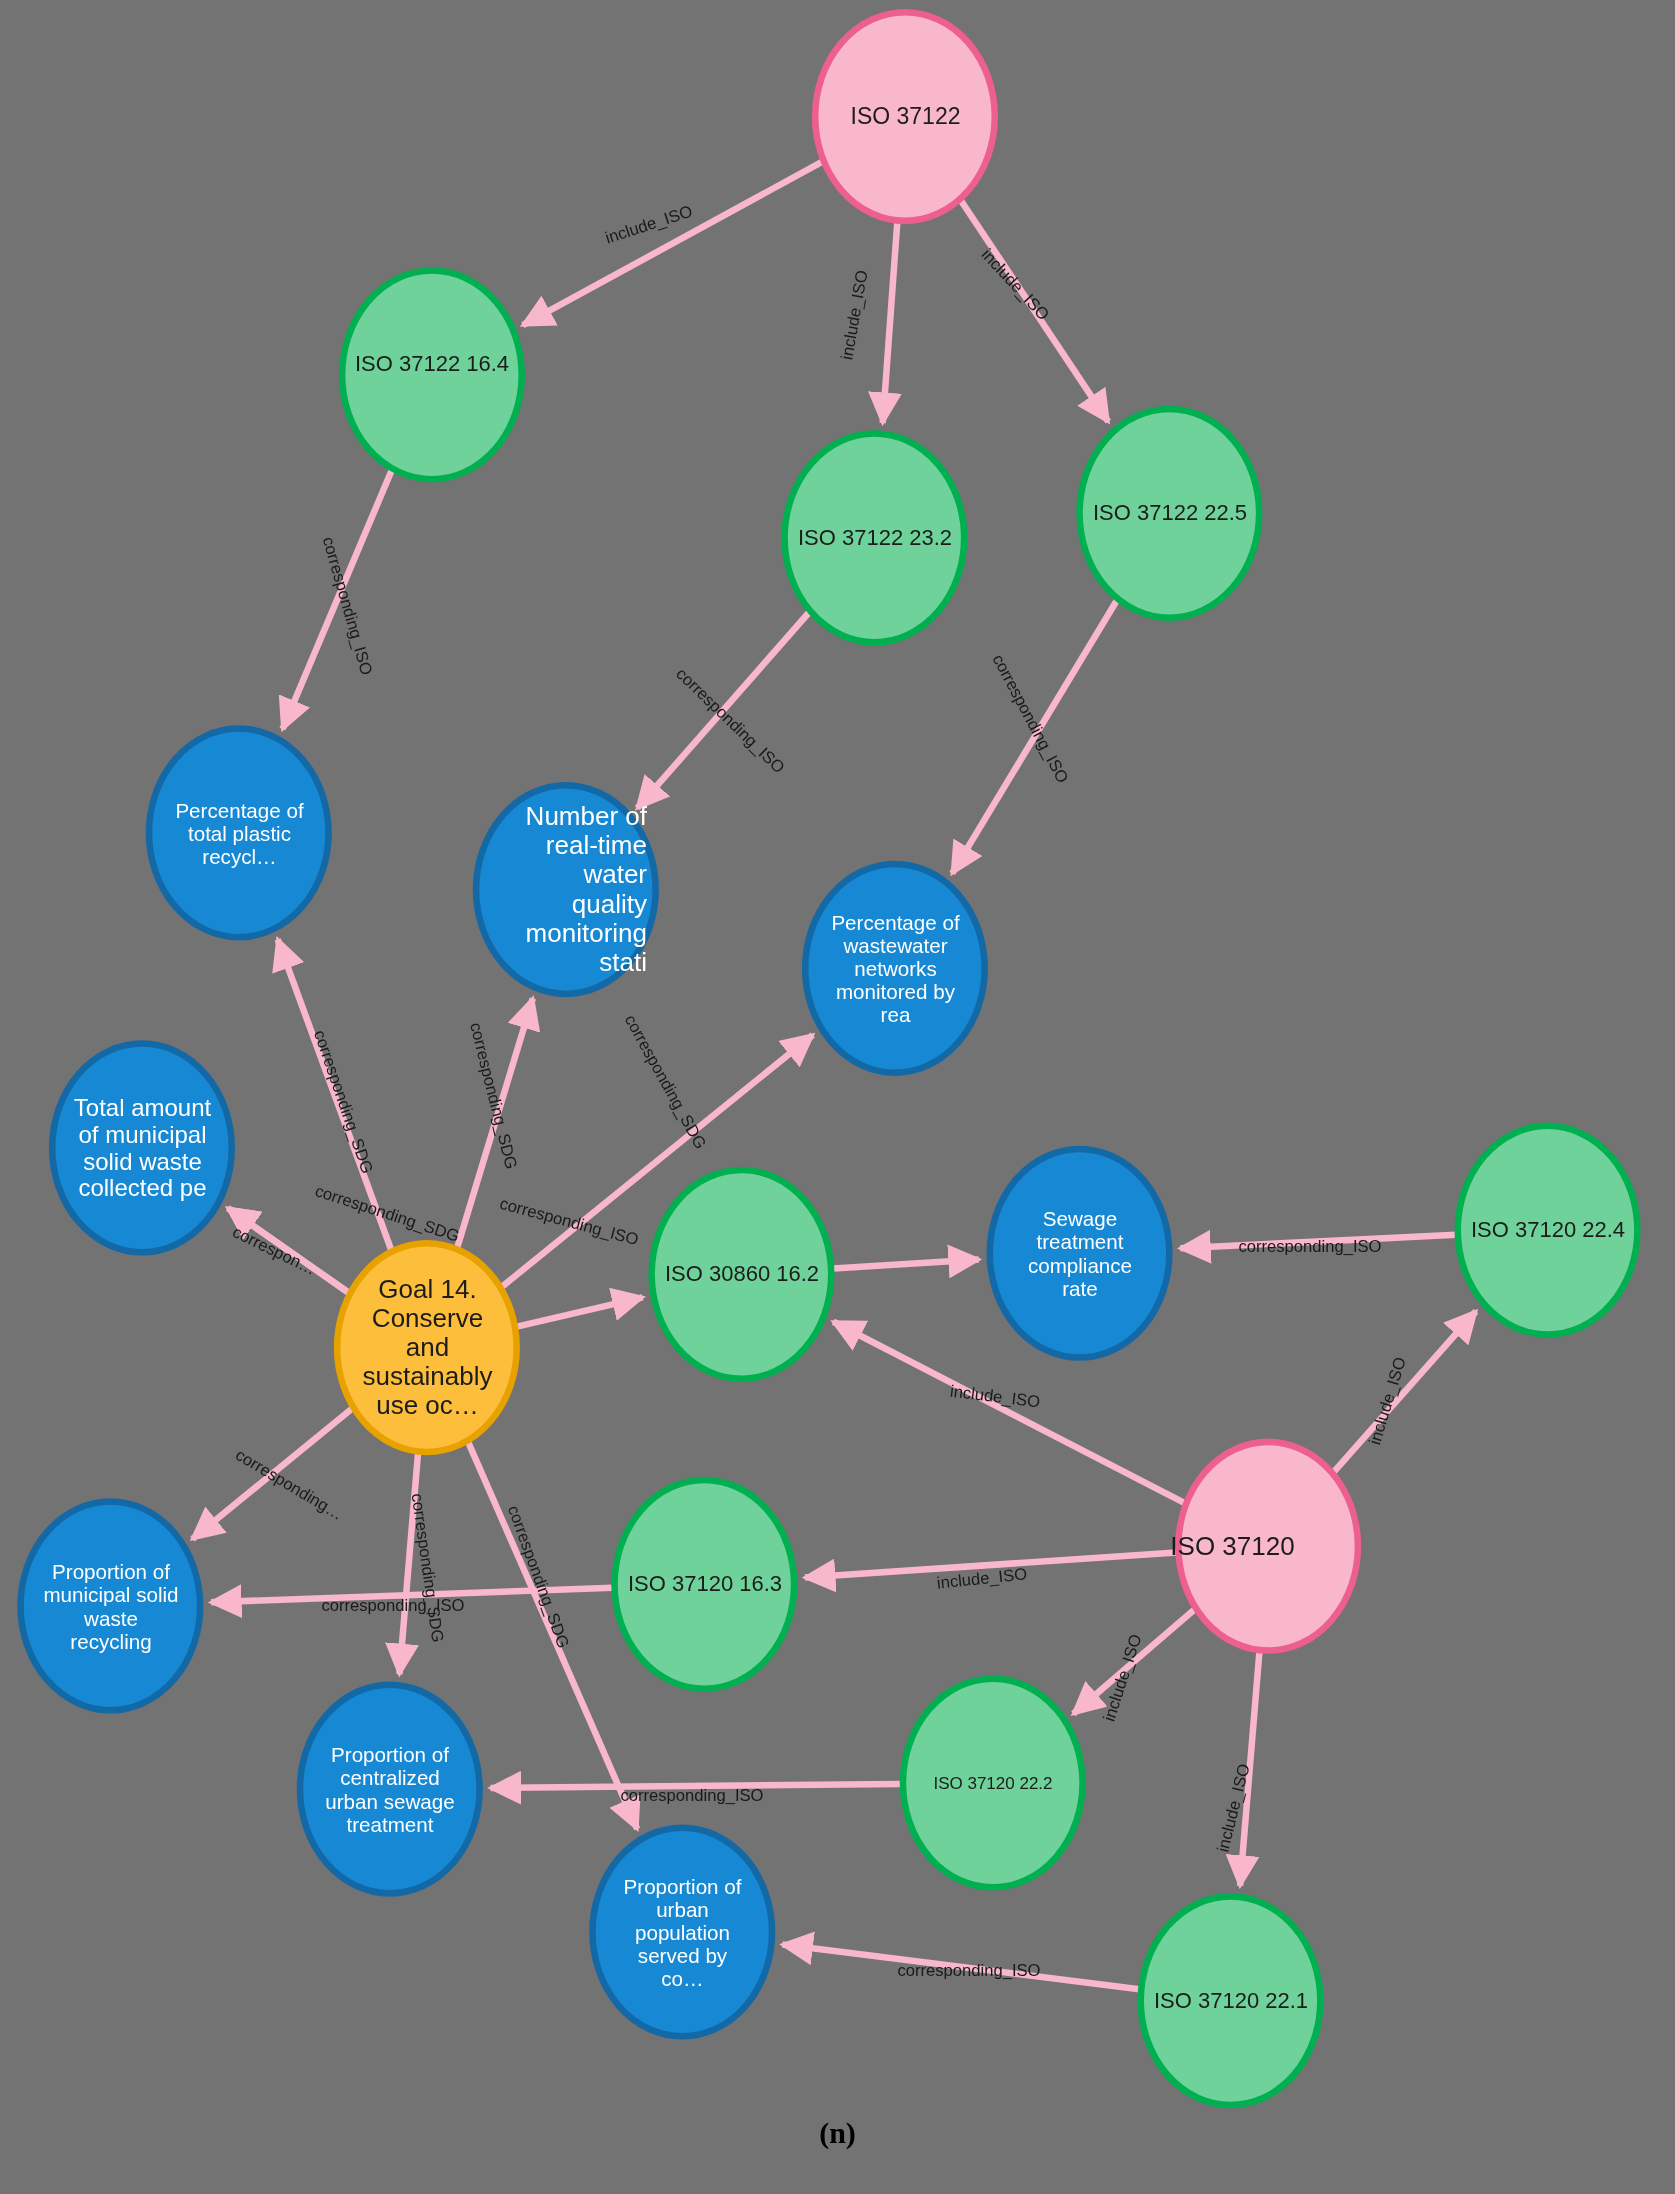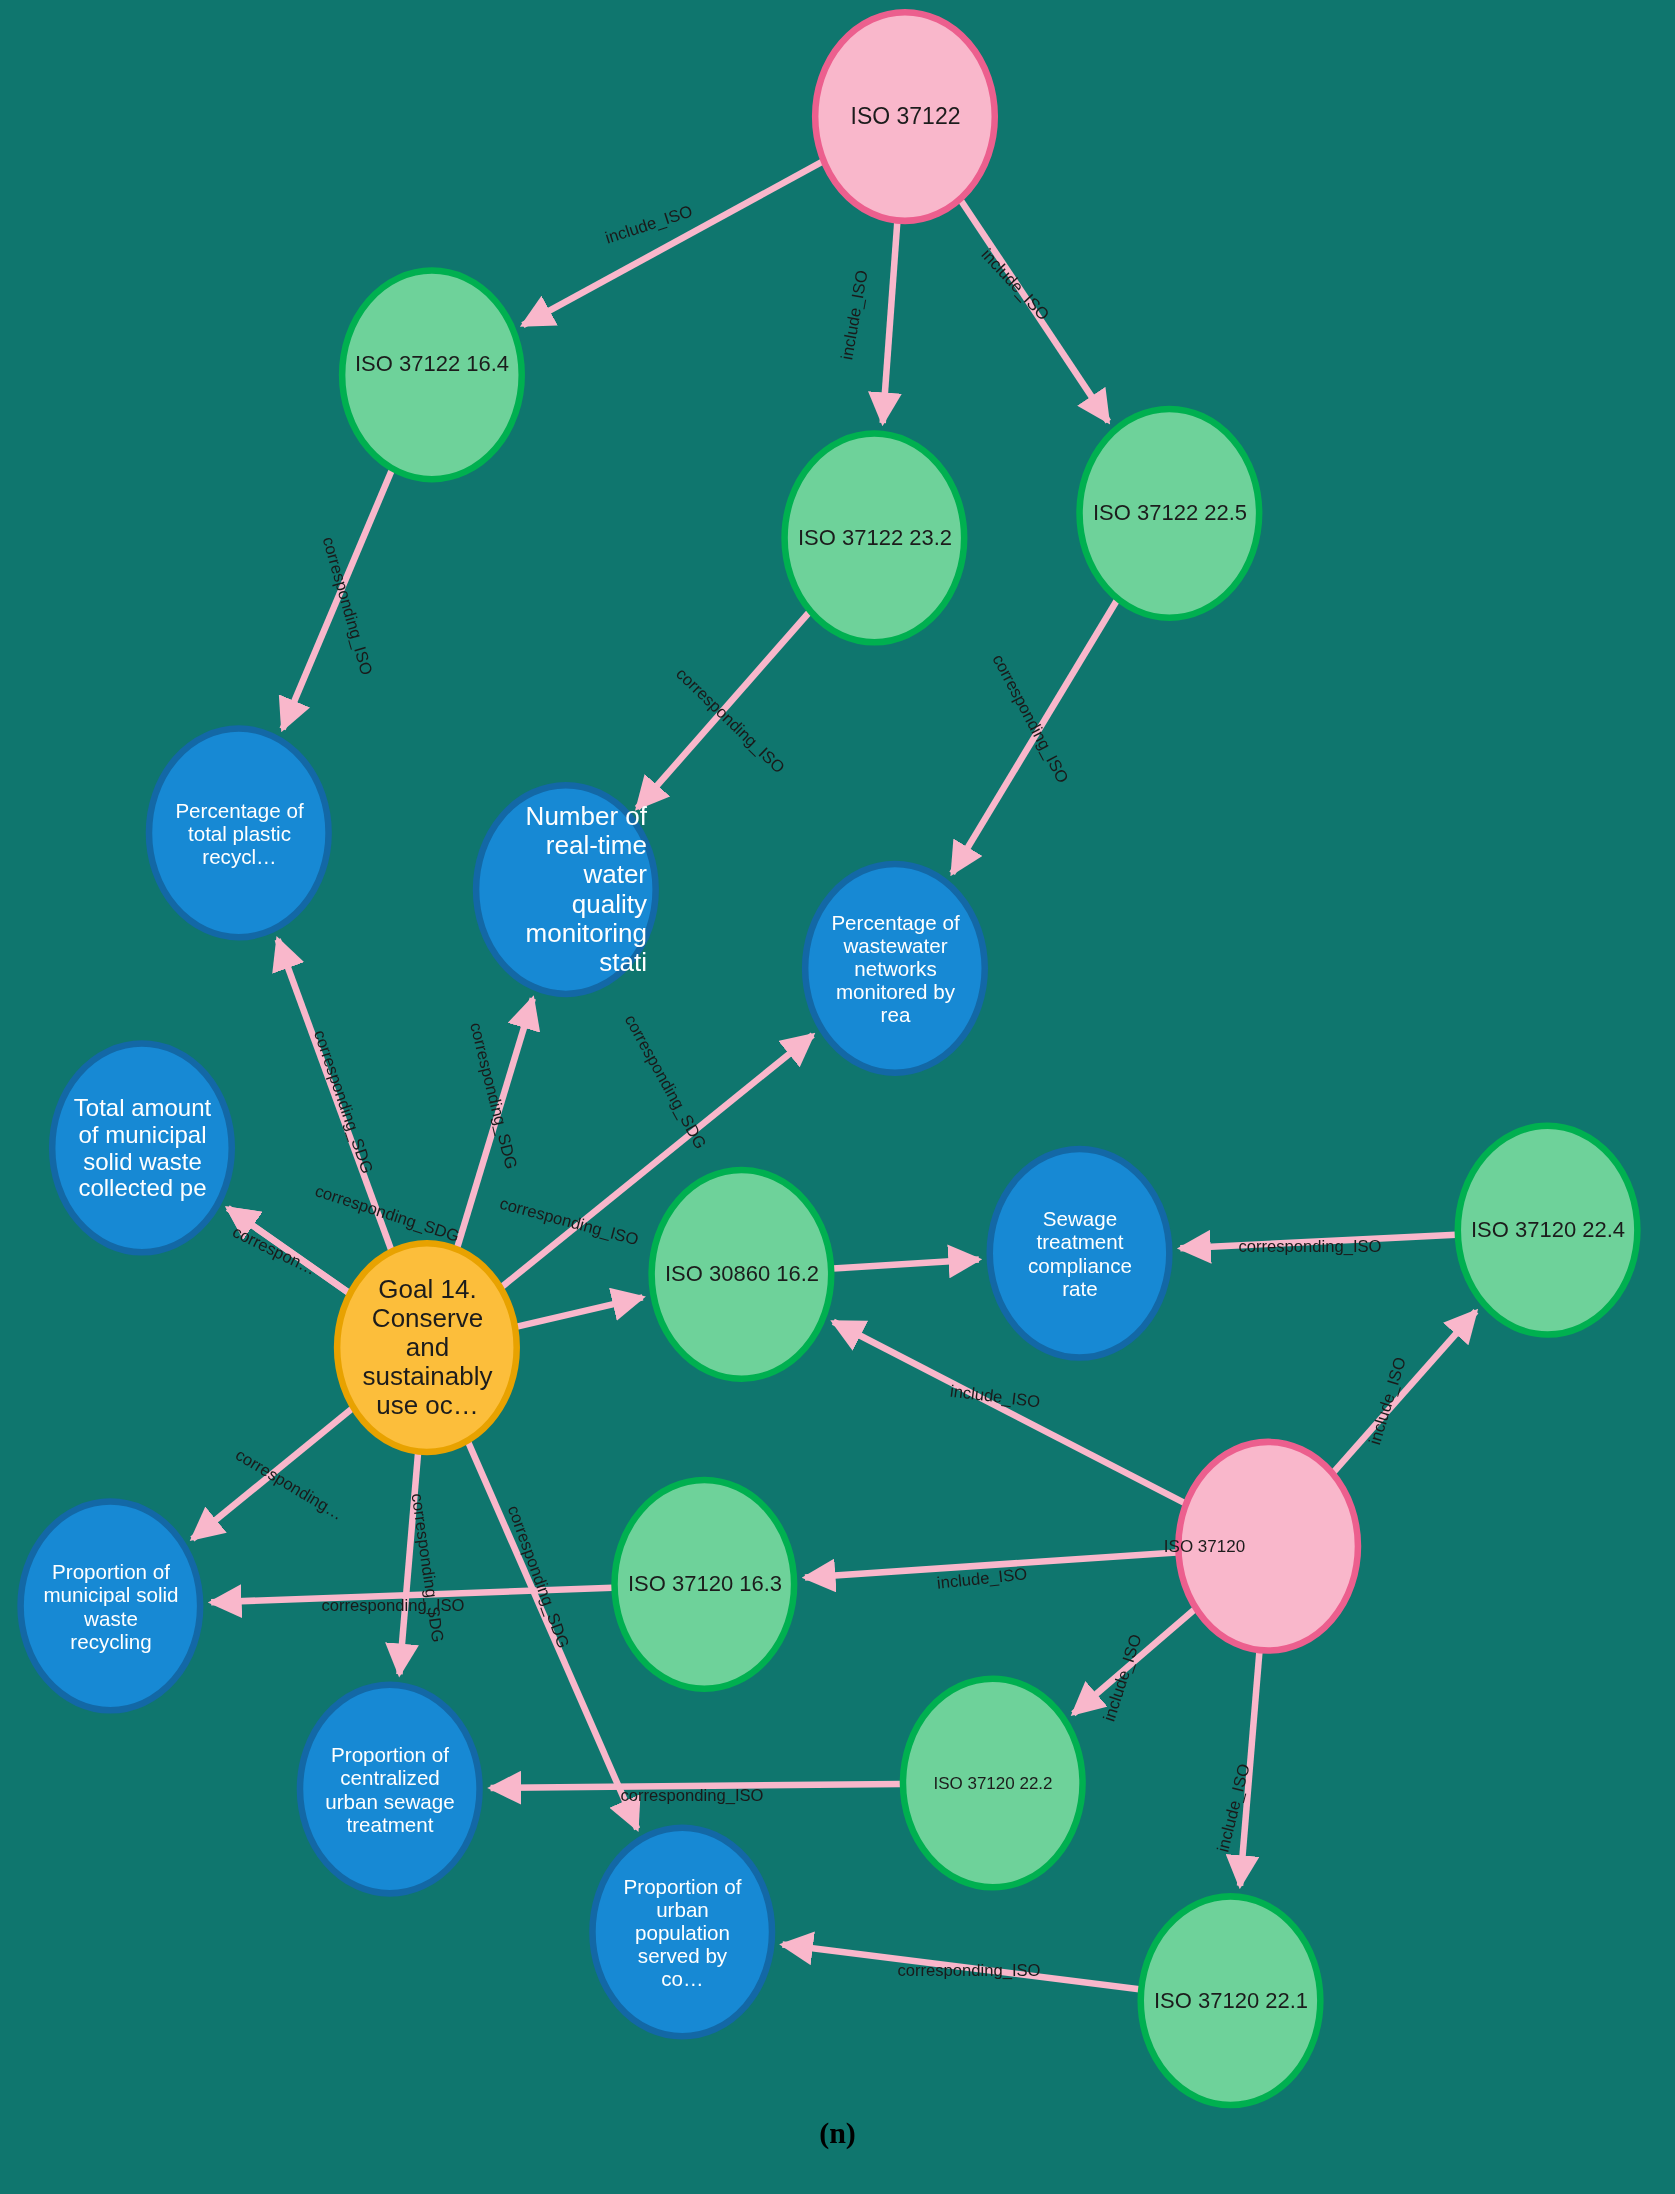--- a/index.html
+++ b/index.html
@@ -1,18 +1,18 @@
 <!DOCTYPE html>
 <html style="font-size:8px"><head>
 <meta charset="utf-8">
 <title>Knowledge Graph (n)</title>
 <style>
   html,body{margin:0;padding:0;background:#ffffff;}
   body{font-family:"Liberation Sans",sans-serif;}
-  #stage{position:relative;width:1675px;height:2194px;background:#0f766e;overflow:hidden;}
+  #stage{position:relative;width:1675px;height:2194px;background:#737373;overflow:hidden;}
   #graph{position:absolute;left:0;top:0;width:1675px;height:2194px;}
   .nodelabel{
     position:absolute;
     text-align:center;
     pointer-events:none;
     line-height:1.12;
     white-space:pre-line;
     display:flex;align-items:center;justify-content:center;
     font-family:"Liberation Sans",sans-serif;
   }
@@ -122,21 +122,21 @@
       <div class="nodelabel nl-dark" style="width: 161px; left: 347px; top: 1243px; height: 209px; font-size: 26px;">Goal 14.
 Conserve and
 sustainably
 use oc…</div>
       <div class="nodelabel nl-dark" style="width: 166px; left: 659px; top: 1170px; height: 209px; font-size: 22px;">ISO 30860 16.2</div>
       <div class="nodelabel nl-light" style="width: 156px; left: 1002px; top: 1149px; height: 209px; font-size: 20.6px;">Sewage
 treatment
 compliance
 rate</div>
       <div class="nodelabel nl-dark" style="width: 166px; left: 1465px; top: 1126px; height: 209px; font-size: 22px;">ISO 37120 22.4</div>
-      <div class="nodelabel nl-dark" style="width: 161px; left: 1124px; top: 1442px; height: 209px; font-size: 17px;">ISO 37120</div>
+      <div class="nodelabel nl-dark" style="width: 161px; left: 1152px; top: 1442px; height: 209px; font-size: 26px;">ISO 37120</div>
       <div class="nodelabel nl-light" style="width: 166px; left: 28px; top: 1502px; height: 209px; font-size: 20.6px;">Proportion of
 municipal solid
 waste
 recycling</div>
       <div class="nodelabel nl-dark" style="width: 166px; left: 622px; top: 1480px; height: 209px; font-size: 22px;">ISO 37120 16.3</div>
       <div class="nodelabel nl-dark" style="width: 166px; left: 910px; top: 1679px; height: 209px; font-size: 17px;">ISO 37120 22.2</div>
       <div class="nodelabel nl-light" style="width: 166px; left: 307px; top: 1685px; height: 209px; font-size: 20.6px;">Proportion of
 centralized
 urban sewage
 treatment</div>

